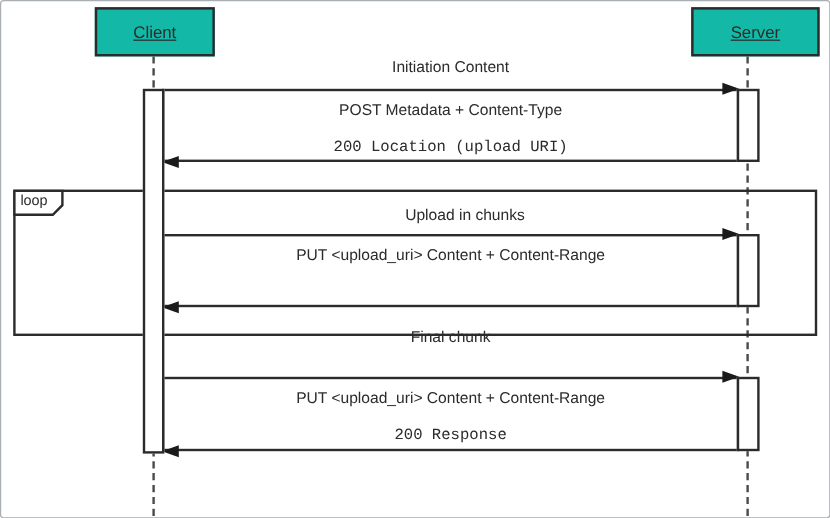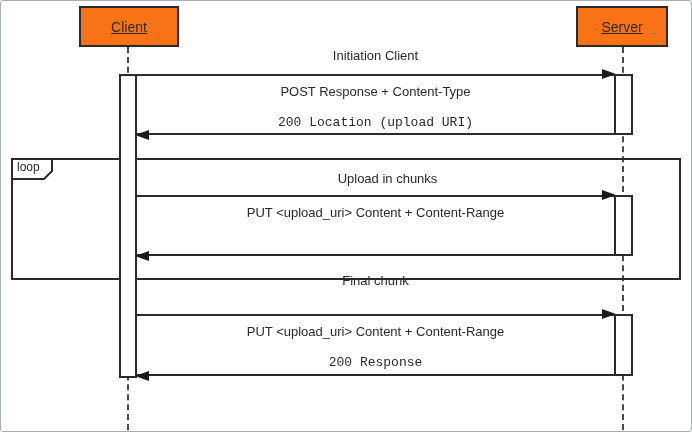--- a/index.html
+++ b/index.html
@@ -3,26 +3,26 @@
 <meta charset="utf-8">
 <style>
   html,body { margin:0; padding:0; background:#fff; }
   .canvas {
     position:relative; width:692px; height:432px; box-sizing:border-box;
     background:#ffffff; border:1px solid #a9aeb3; border-radius:3px;
     font-family:"Liberation Sans", sans-serif; color:#2b2b2b; overflow:hidden;
   }
   .actor {
     position:absolute; top:5px; height:41px; box-sizing:border-box;
-    border:2px solid #2b2b2b; background:#f97316; z-index:5;
+    border:2px solid #2b2b2b; background:#14b8a6; z-index:5;
     display:flex; align-items:center; justify-content:center;
     font-size:14px; text-decoration:underline;
   }
   .actor-client { left:78px;  width:100px; }
-  .actor-server { left:575px; width:92px;  }
+  .actor-server { left:575px; width:107px;  }
 
   .lifeline {
     position:absolute; top:46px; height:383px; width:0;
     border-left:2px dashed #4a4a4a; z-index:1;
   }
   .lifeline-client { left:126px; }
   .lifeline-server { left:621px; }
 
   .loop-frame {
     position:absolute; left:10px; top:157px; width:670px; height:122px;
@@ -89,28 +89,28 @@
   <div class="actor actor-server">
     <span>Server</span>
   </div>
 
   <div class="loop-frame"></div>
   <svg class="loop-tag-svg" width="46" height="24">
     <path d="M1,1 L41,1 L41,13 L33,21 L1,21 Z" fill="#ffffff" stroke="#2b2b2b" stroke-width="2"></path>
   </svg>
   <div class="loop-tag-label">loop</div>
 
-  <div class="heading heading-1">Initiation Client</div>
+  <div class="heading heading-1">Initiation Content</div>
   <div class="heading heading-2">Upload in chunks</div>
   <div class="heading heading-3">Final chunk</div>
 
   <div class="msg msg-1">
     <span class="arr-right"></span>
     <span class="arr-left"></span>
-    <div class="req">POST Response + Content-Type</div>
+    <div class="req">POST Metadata + Content-Type</div>
     <div class="res">200 Location (upload URI)</div>
   </div>
 
   <div class="msg msg-2">
     <span class="arr-right"></span>
     <span class="arr-left"></span>
     <div class="req">PUT &lt;upload_uri&gt; Content + Content-Range</div>
   </div>
 
   <div class="msg msg-3">

